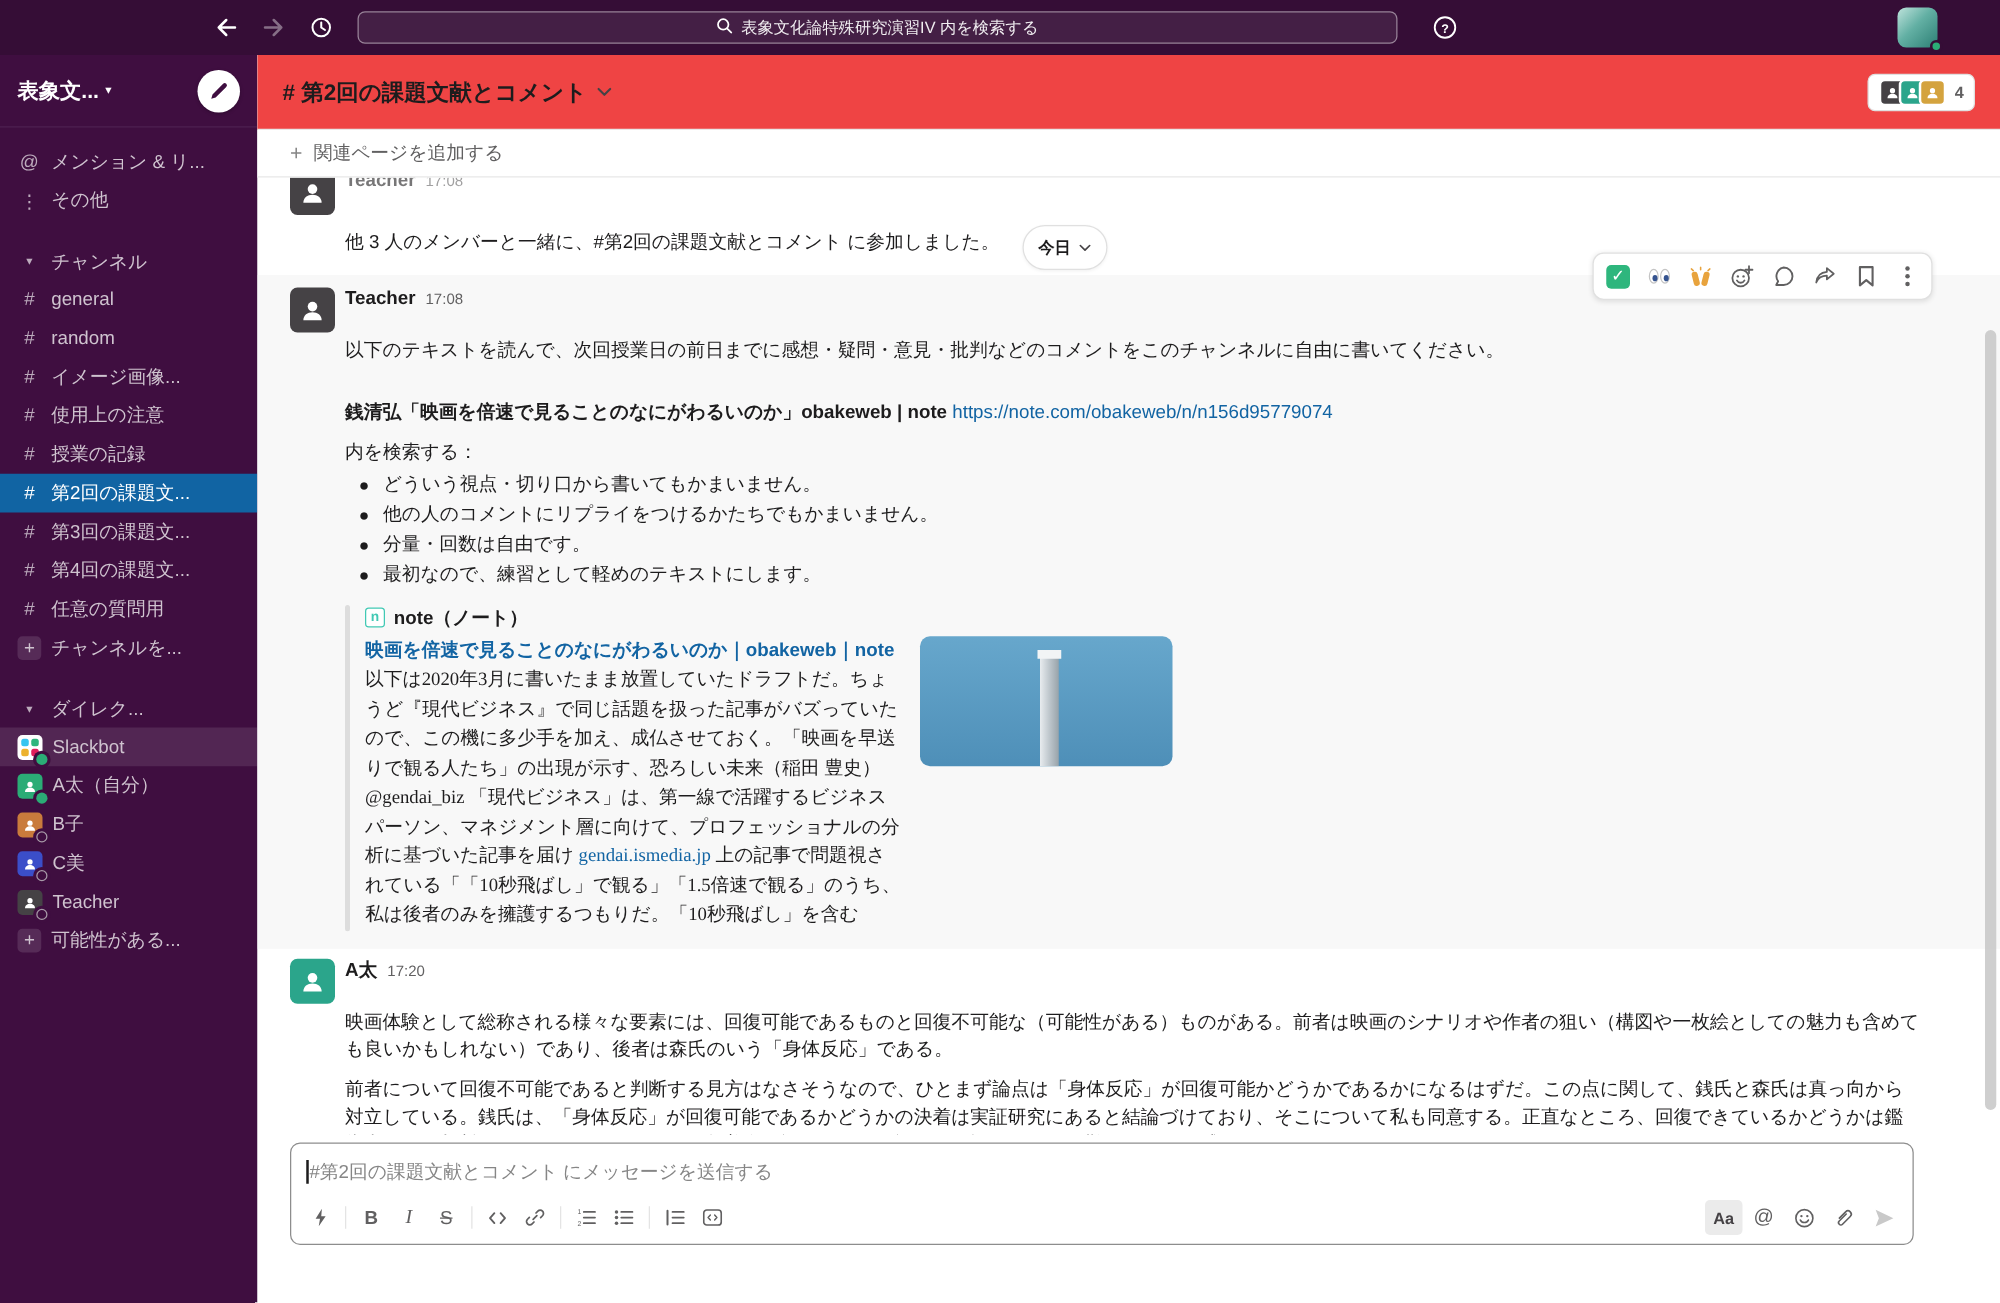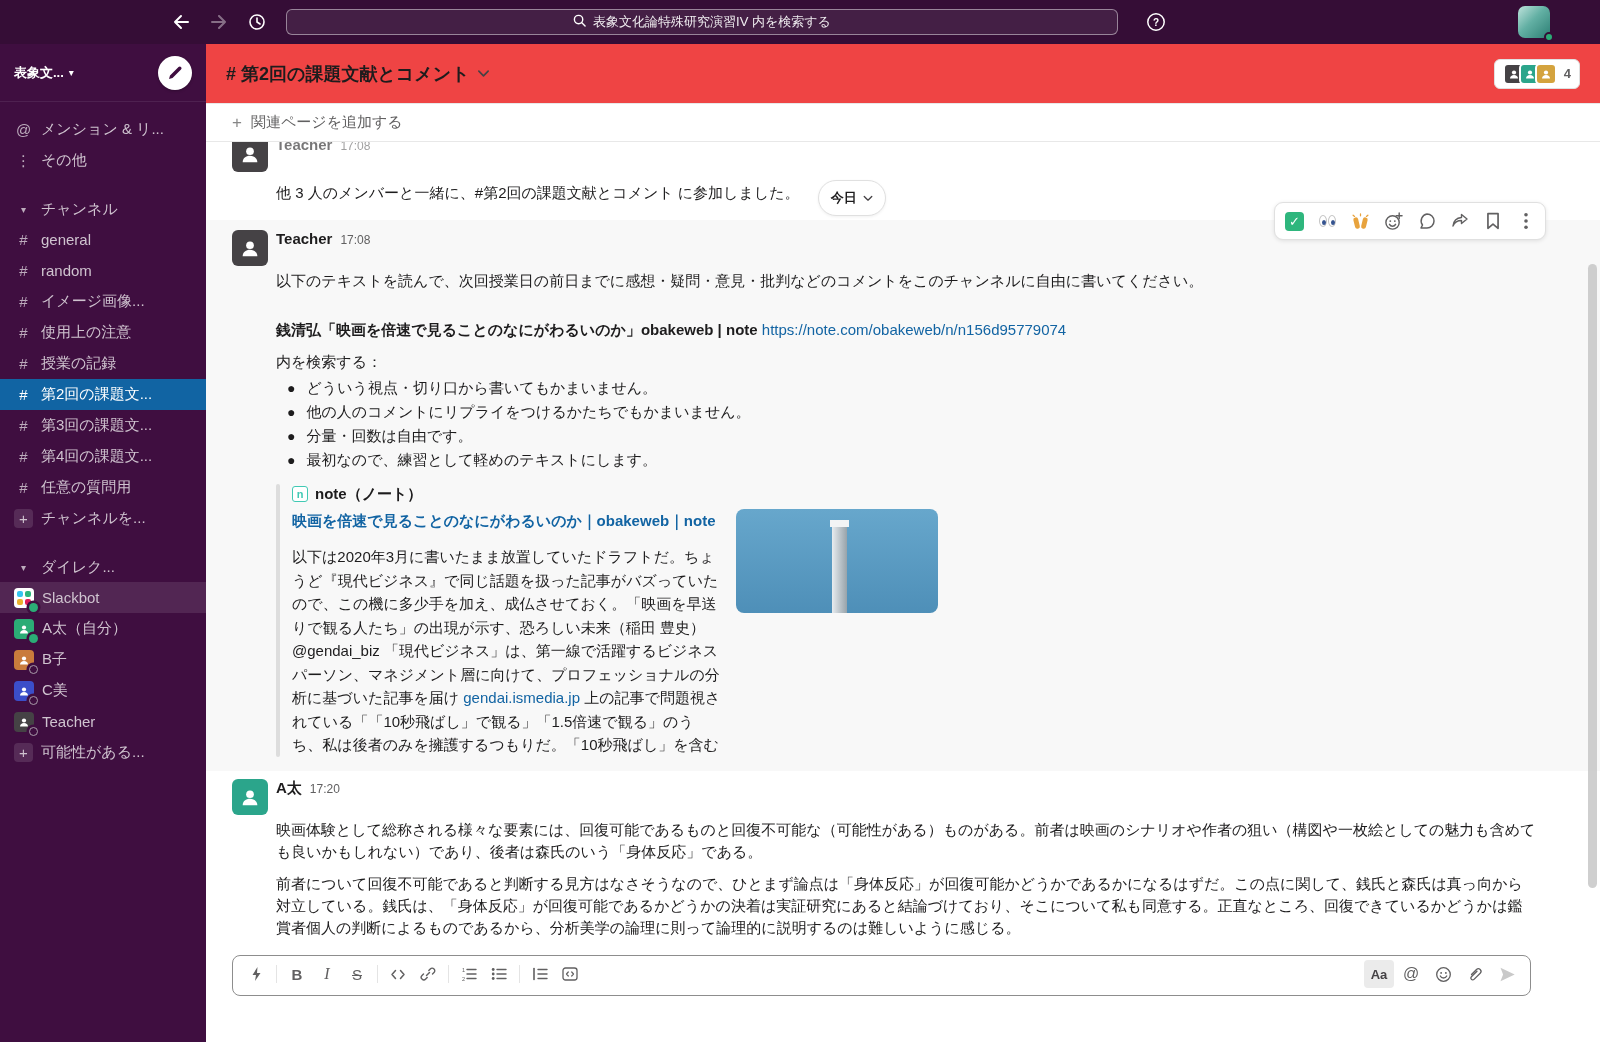--- a/index.html
+++ b/index.html
@@ -15,21 +15,21 @@
   .dim { opacity:.4; }
   .search-bar { margin-left:18px; width:832px; height:26px; border:1px solid rgba(255,255,255,.45); background:rgba(255,255,255,.08); border-radius:6px; display:flex; align-items:center; justify-content:center; gap:7px; color:rgba(255,255,255,.92); font-size:13px; cursor:text; }
   .help-btn { margin-left:26px; background:none; border:none; cursor:pointer; width:24px; height:24px; display:flex; align-items:center; justify-content:center; }
   .topbar-avatar { margin-left:auto; margin-right:50px; width:32px; height:32px; border-radius:7px; background:linear-gradient(135deg,#BFE3DC 0%,#63B0A4 45%,#2C7F74 100%); position:relative; cursor:pointer; }
   .topbar-avatar .dot { position:absolute; right:-4px; bottom:-4px; width:10px; height:10px; border-radius:50%; background:#2BAC76; border:2.5px solid #350D36; }
 
   
   .body-row { flex:1; display:flex; min-height:0; }
   .sidebar { flex:0 0 206px; background:#3F0E40; color:#CFC3CF; overflow:hidden; display:flex; flex-direction:column; }
   .ws-header { flex:0 0 58px; border-bottom:1px solid #4E2150; display:flex; align-items:center; padding:0 14px; }
-  .ws-name { color:#fff; font-weight:900; font-size:13px; white-space:nowrap; }
+  .ws-name { color:#fff; font-weight:900; font-size:17px; white-space:nowrap; }
   .ws-caret { color:#fff; font-size:10px; margin-left:5px; }
   .compose-btn { margin-left:auto; width:34px; height:34px; border-radius:50%; background:#fff; border:none; display:flex; align-items:center; justify-content:center; cursor:pointer; box-shadow:0 1px 3px rgba(0,0,0,.25); }
   .sb-scroll { padding-top:12px; overflow:hidden; }
   .sb-item { height:31px; display:flex; align-items:center; padding:0 14px; gap:8px; cursor:pointer; white-space:nowrap; font-size:15px; }
   .sb-item.hovered { background:rgba(255,255,255,.1); }
   .sb-icon { flex:0 0 19px; width:19px; display:flex; align-items:center; justify-content:center; font-size:15px; color:#BCABBC; }
   .sb-item.active { background:#1164A3; color:#fff; }
   .sb-item.active .sb-icon { color:#fff; }
   .sb-section-head { height:30px; display:flex; align-items:center; padding:0 14px; gap:8px; margin-top:18px; cursor:pointer; }
   .caret { flex:0 0 19px; text-align:center; font-size:10px; color:#BCABBC; }
@@ -74,21 +74,21 @@
   ul.bullets li .dot { font-size:14px; }
 
   .attachment { margin-top:12px; display:flex; }
   .att-bar { flex:0 0 4px; width:4px; border-radius:4px; background:#DDDDDD; }
   .att-content { margin-left:12px; }
   .att-provider { display:flex; align-items:center; gap:7px; font-weight:700; font-size:15px; height:20px; }
   .note-icon { width:16px; height:16px; border-radius:3px; border:1.5px solid #41C9B4; color:#41C9B4; font-weight:bold; font-size:11px; display:flex; align-items:center; justify-content:center; background:#fff; }
   .att-flex { display:flex; margin-top:5px; align-items:flex-start; }
   .att-text { flex:0 0 430px; width:430px; }
   .att-title { color:#1264A3; font-weight:700; line-height:24px; cursor:pointer; }
-  .att-desc { line-height:23.5px; margin-top:12px; }
+  .att-desc { line-height:23.5px; margin-top:0;font-family:Liberation Serif, serif; }
   .att-image { flex:0 0 202px; width:202px; height:104px; margin-left:14px; border-radius:8px; position:relative; overflow:hidden; background:linear-gradient(180deg,#67A7CC 0%,#4E8FB8 100%); cursor:pointer; }
   .chimney { position:absolute; left:96px; top:11px; bottom:0; width:15px; background:linear-gradient(90deg,#E8ECEF 0%,#BAC3C9 55%,#98A3AA 100%); }
   .chimney::before { content:''; position:absolute; top:0; left:-2px; width:19px; height:7px; background:#F2F4F5; }
 
   .para + .para { margin-top:10px; }
 
   
   .hover-toolbar { position:absolute; top:-18px; right:54px; background:#fff; border:1px solid #E0E0E0; border-radius:9px; display:flex; align-items:center; padding:3px; box-shadow:0 1px 4px rgba(0,0,0,.1); z-index:6; }
   .ht-btn { width:33px; height:30px; display:flex; align-items:center; justify-content:center; border-radius:6px; cursor:pointer; color:#616061; }
   .check-emoji { width:19px; height:19px; background:#2EB67D; border-radius:4px; color:#fff; font-size:13px; font-weight:bold; display:flex; align-items:center; justify-content:center; }
@@ -478,20 +478,24 @@
               <span class="time">17:20</span>
             </div>
             <div class="msg-text para">映画体験として総称される様々な要素には、回復可能であるものと回復不可能な（可能性がある）ものがある。前者は映画のシナリオや作者の狙い（構図や一枚絵としての魅力も含めても良いかもしれない）であり、後者は森氏のいう「身体反応」である。</div>
             <div class="msg-text para">前者について回復不可能であると判断する見方はなさそうなので、ひとまず論点は「身体反応」が回復可能かどうかであるかになるはずだ。この点に関して、銭氏と森氏は真っ向から対立している。銭氏は、「身体反応」が回復可能であるかどうかの決着は実証研究にあると結論づけており、そこについて私も同意する。正直なところ、回復できているかどうかは鑑賞者個人の判断によるものであるから、分析美学の論理に則って論理的に説明するのは難しいように感じる。</div>
           </div>
         </div>
 
       </div>
 
       <div class="composer">
+        <div class="composer-input">
+          <span class="cursor"></span>
+          <span>#第2回の課題文献とコメント にメッセージを送信する</span>
+        </div>
         <div class="composer-toolbar">
           <button class="ct-btn">
             <svg width="13" height="16" viewBox="0 0 12 16">
                 <path d="M7 1 L2 9 H5.5 L4.5 15 L10 7 H6.5 Z" fill="#616061"></path>
               </svg>
           </button>
           <span class="ct-divider"></span>
           <button class="ct-btn b">B</button>
           <button class="ct-btn i">I</button>
           <button class="ct-btn s">S</button>

